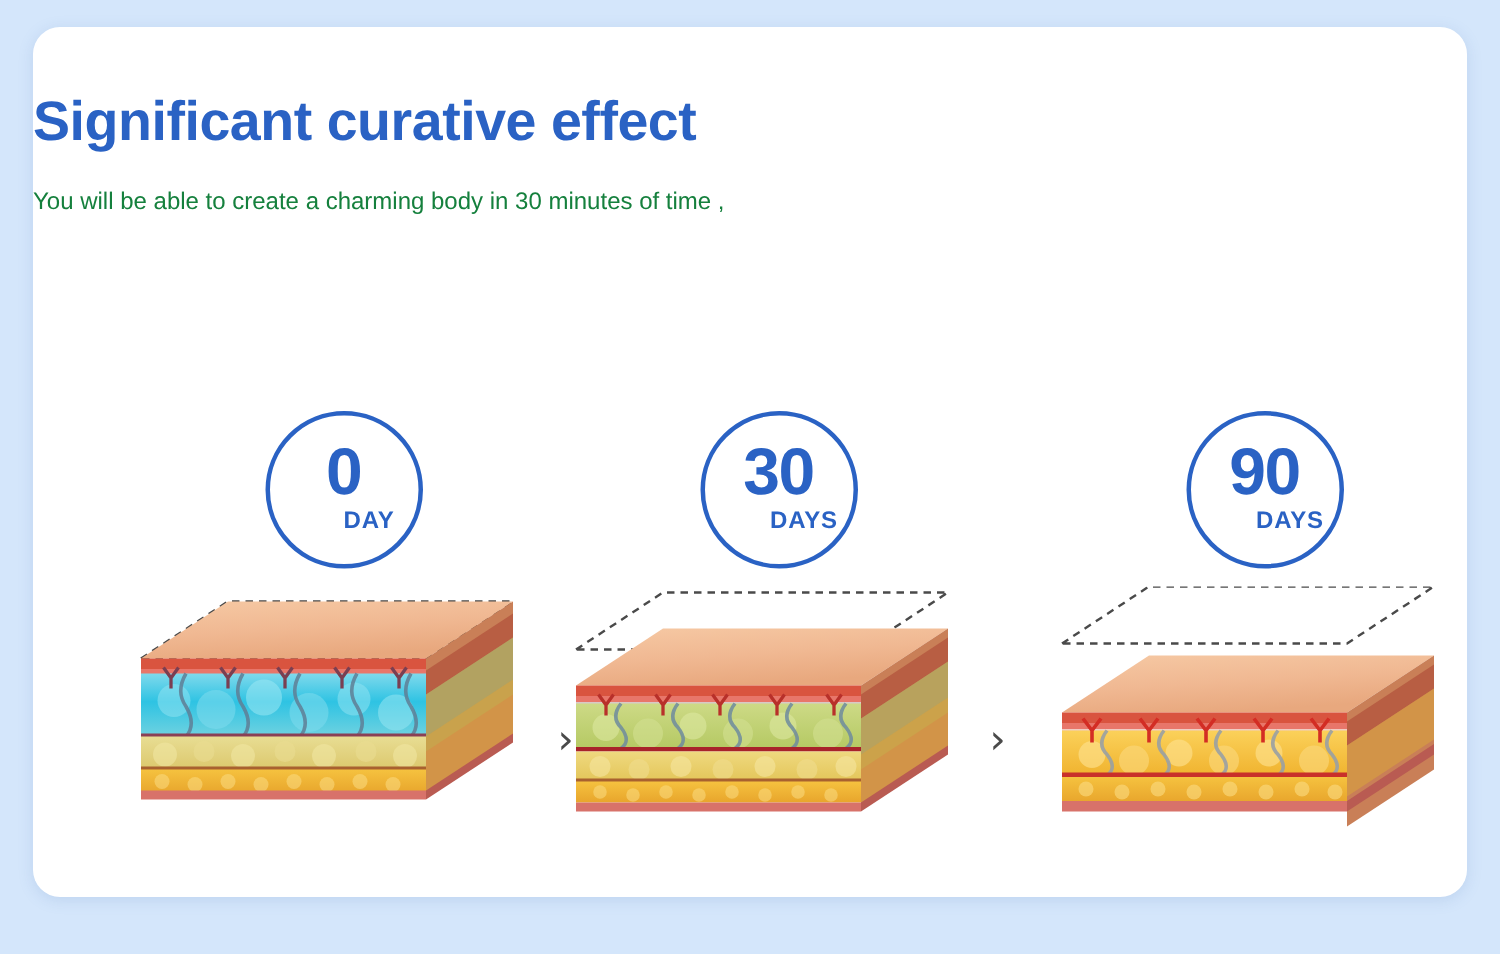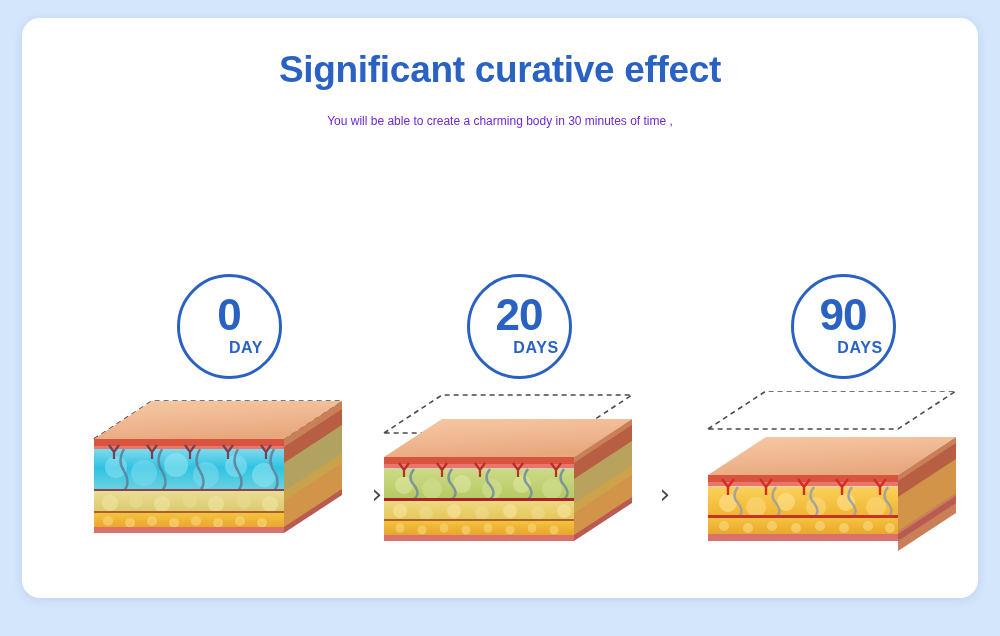--- a/index.html
+++ b/index.html
@@ -30,36 +30,35 @@
     width: 956px;
     height: 580px;
     background: #ffffff;
     border-radius: 18px;
     box-shadow: 0 2px 10px rgba(90,130,190,0.18);
     overflow: hidden;
   }
 
   
   .header {
-    padding-top: 30px;
-    text-align: center;
+    padding-top: 41px;
   }
 
   .title {
     font-size: 37px;
     font-weight: bold;
     color: #2a62c4;
     letter-spacing: -0.3px;
     line-height: 1.2;
   }
 
   .subtitle {
     margin-top: 20px;
-    font-size: 12px;
-    color: #6d28d9;
+    font-size: 16px;
+    color: #15803d;
     line-height: 1.55;
     font-weight: 400;
   }
   .subtitle .line { display: block; }
 
   
   .stages {
     position: absolute;
     left: 0;
     top: 243px;
@@ -261,21 +260,21 @@
 
             <rect x="10" y="136" width="190" height="6" fill="#d8726a"></rect>
             <polygon points="200,136 258,98 258,104 200,142" fill="#b95b52"></polygon>
           </svg>
         </div>
       </div>
 
       <div class="stage stage-1">
         <div class="badge-wrap">
           <div class="badge">
-            <span class="badge-number">20</span>
+            <span class="badge-number">30</span>
             <span class="badge-unit">DAYS</span>
           </div>
         </div>
         <div class="block-wrap">
           <svg class="block-svg" viewBox="0 0 290 180">
             <defs>
               <linearGradient id="topB" x1="0" y1="0" x2="0.4" y2="1">
                 <stop offset="0%" stop-color="#f6c9a4"></stop>
                 <stop offset="55%" stop-color="#f0b892"></stop>
                 <stop offset="100%" stop-color="#e8a87e"></stop>

